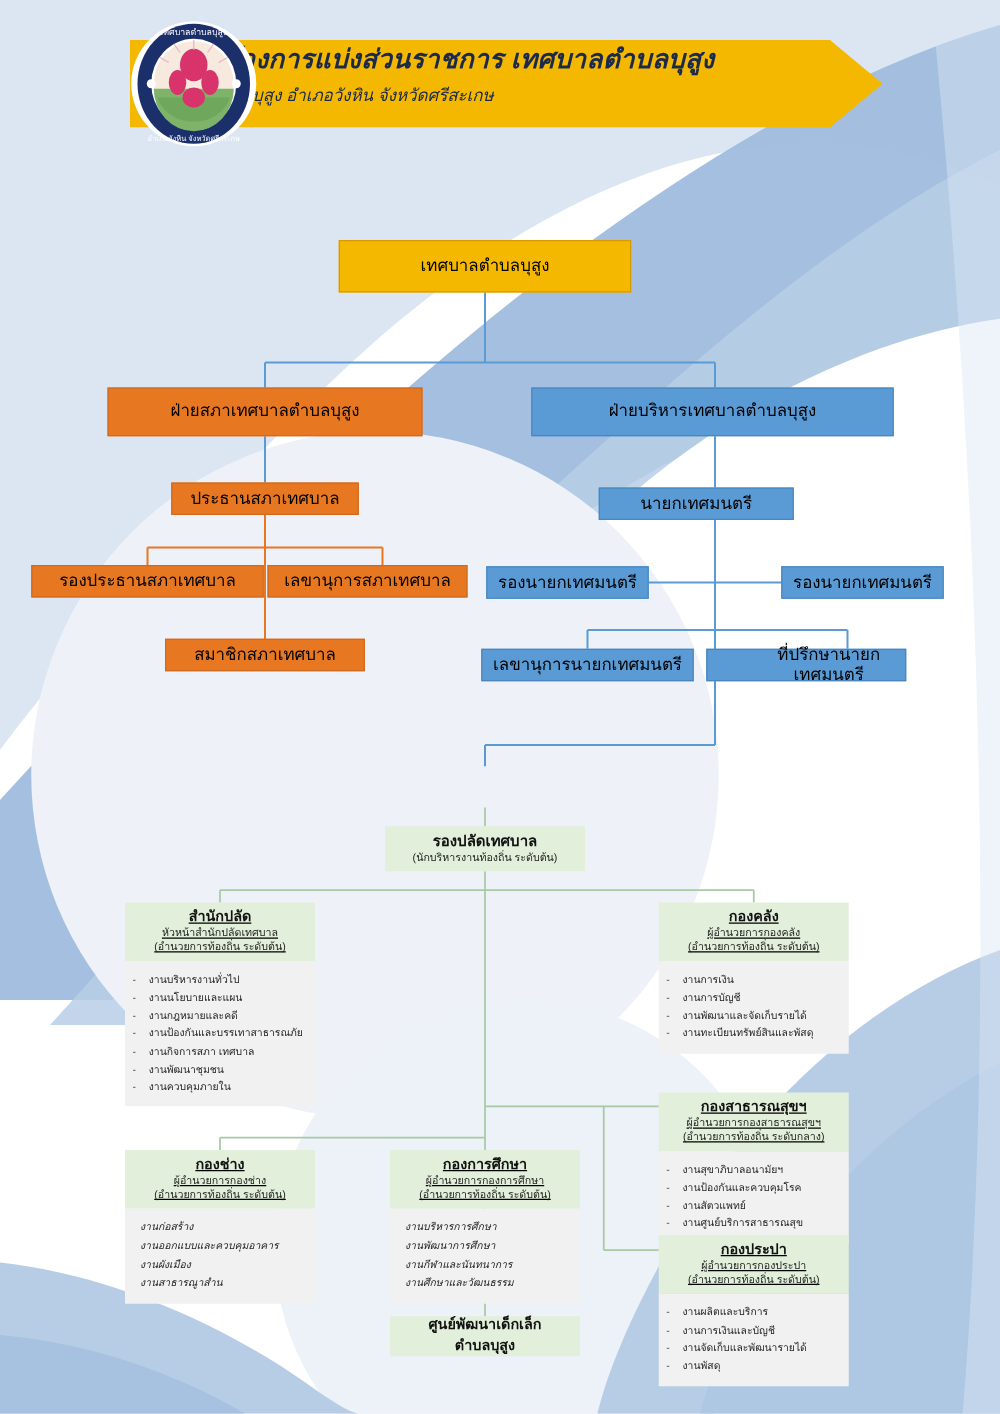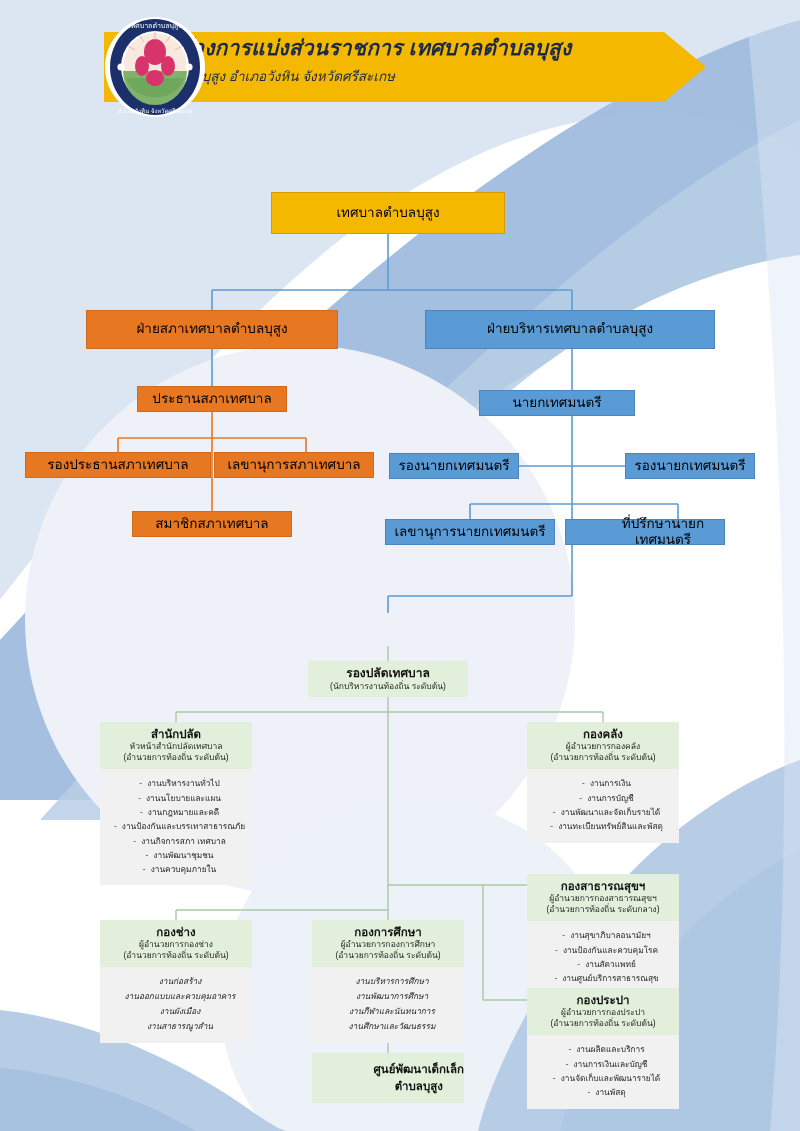--- a/index.html
+++ b/index.html
@@ -38,26 +38,26 @@
   }
   .node .t1{font-size:13.5px;line-height:1.2;}
   .yellow{background:#f5b800;border:1px solid #d99a00;}
   .orange{background:#e87722;border:1px solid #d06a1c;color:#000;text-align:center;}
   .blue{background:#5b9bd5;border:1px solid #4a86bd;color:#000;}
 
   .dept{
     position:absolute;z-index:3;box-sizing:border-box;width:152px;
   }
   .dept-head{
-    background:#e2efda;box-sizing:border-box;padding:5px 4px 6px 4px;text-align:center;
+    background:#e2efda;box-sizing:border-box;padding:5px 4px 6px 4px;text-align:center;text-decoration:underline;
   }
   .dept-head .dh-name{font-weight:bold;font-size:11.5px;line-height:1.25;color:#111;}
   .dept-head .dh-role{font-size:8.5px;line-height:1.3;color:#222;}
   .dept-body{
-    background:#f1f1f1;box-sizing:border-box;padding:7px 4px 9px 6px;text-align:center;
+    background:#f1f1f1;box-sizing:border-box;padding:7px 4px 9px 6px;
   }
   .dept-body ul{list-style:none;margin:0;padding:0;}
   .dept-body li{font-size:8.3px;line-height:1.72;color:#222;white-space:nowrap;}
   .dept-body.dashed li:before{content:"-";display:inline-block;width:13px;color:#444;}
   .dept-body.plain{padding-left:12px;font-style:italic;}
   .dept-body.plain li{line-height:1.8;}
 
   .leafbox{
     position:absolute;z-index:3;background:#e2efda;box-sizing:border-box;
     display:flex;align-items:center;justify-content:center;text-align:center;
@@ -329,21 +329,21 @@
       <div class="dept-body plain">
         <ul>
             <li>งานบริหารการศึกษา</li>
             <li>งานพัฒนาการศึกษา</li>
             <li>งานกีฬาและนันทนาการ</li>
             <li>งานศึกษาและวัฒนธรรม</li>
           </ul>
       </div>
     </div>
 
-    <div class="leafbox" style="left:312px;top:1053px;width:152px;height:50px;justify-content:flex-end;">
+    <div class="leafbox" style="left:312px;top:1053px;width:152px;height:32px;">
       <div class="lb">
         <span>ศูนย์พัฒนาเด็กเล็ก</span><br>
         <span>ตำบลบุสูง</span>
       </div>
     </div>
 
   </div>
 </div>
 
 </body></html>

